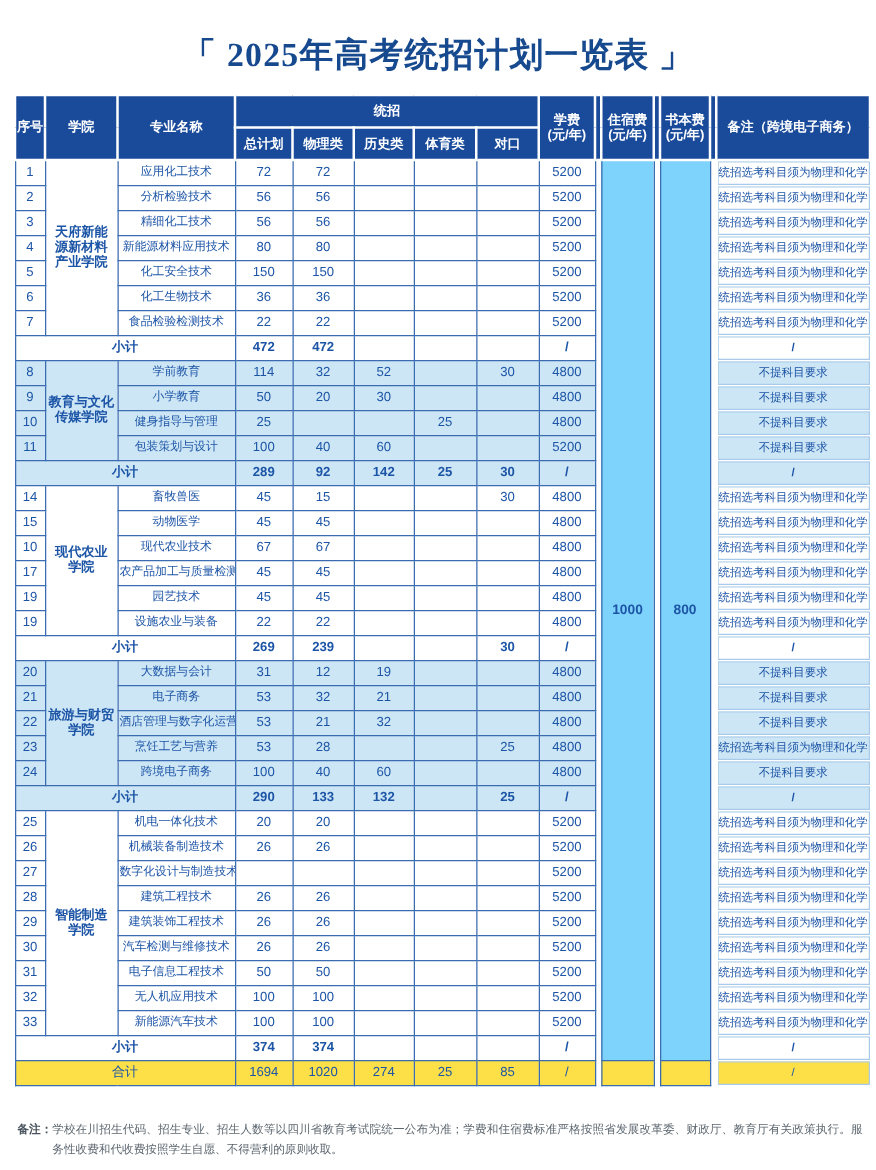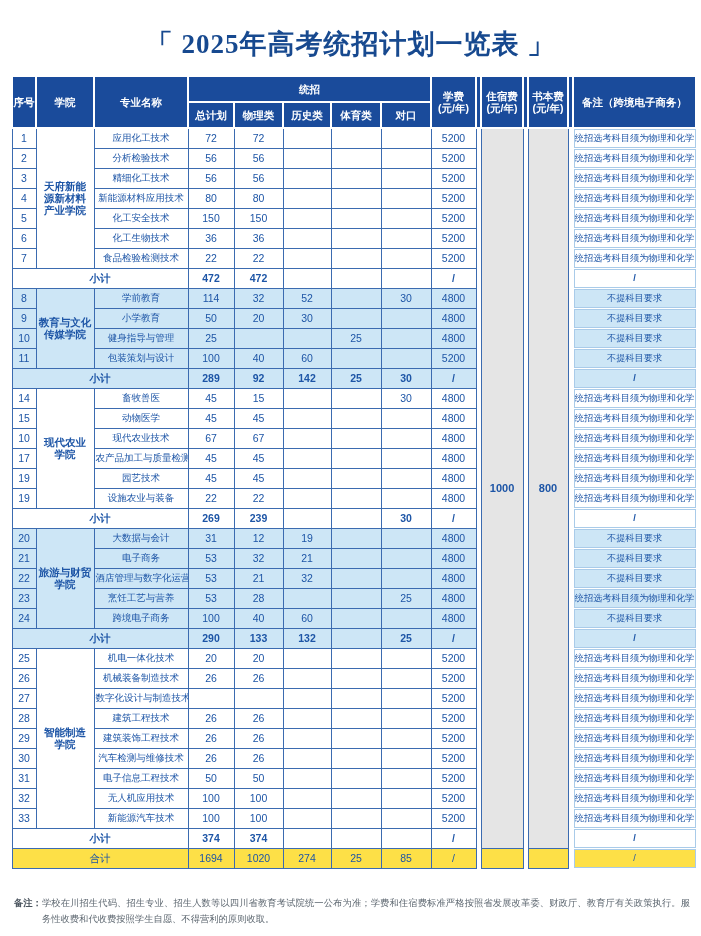--- a/index.html
+++ b/index.html
@@ -60,21 +60,21 @@
   td.c-remark {
     border:1px solid #ffffff;
     box-shadow:inset 0 0 0 1px #a9cbe9;
     font-size:9.2px;
     white-space:nowrap;
     overflow:hidden;
   }
   td.c-fee {
     font-weight:700; font-size:11px;
     border:1px solid #3b6bb0;
-    background:#e5e5e5;
+    background:#7dd3fc;
   }
   td.sp { border:none; background:#ffffff; padding:0; }
   tr.sub td { font-weight:700; }
   tr.sub td.c-label { font-weight:700; font-size:10.5px; }
   tr.total td { background:#fde047; font-weight:400; }
   
   .footnote {
     display:flex;
     margin:26px 0 0 14px;
     width:676px;

